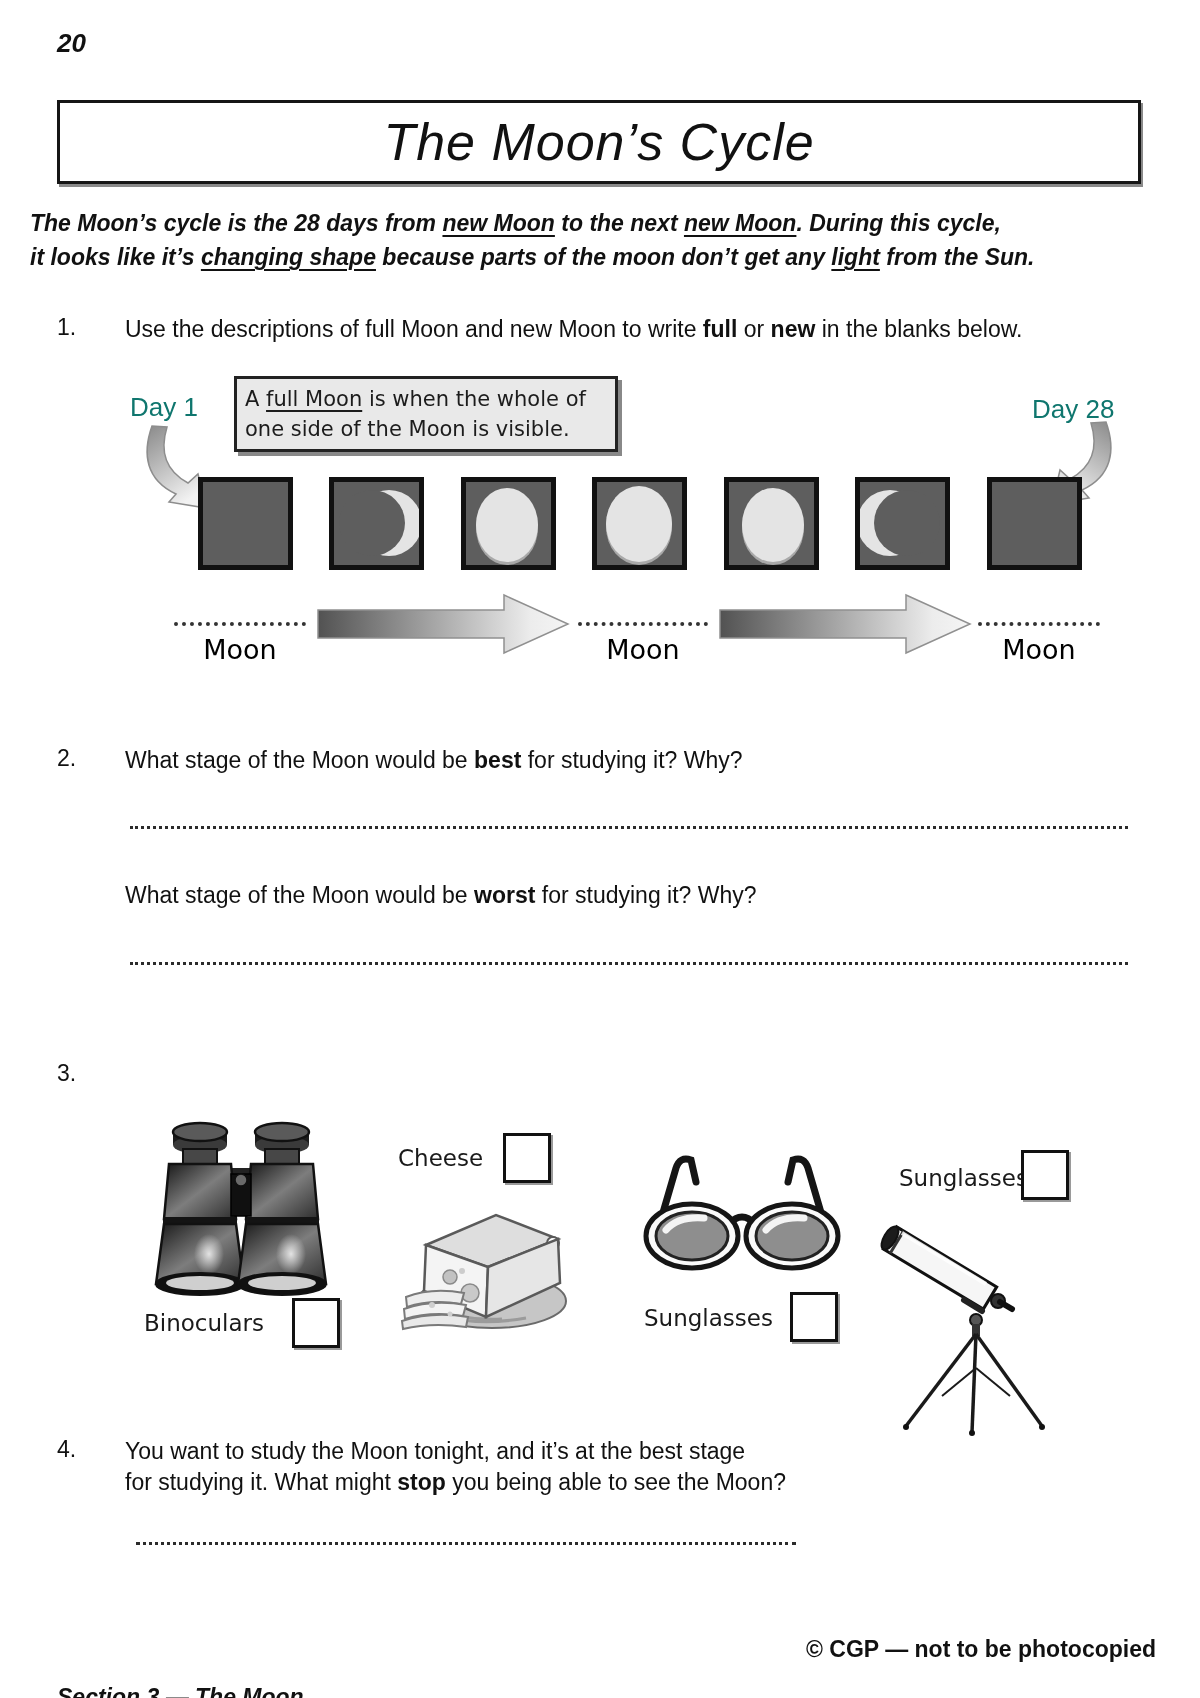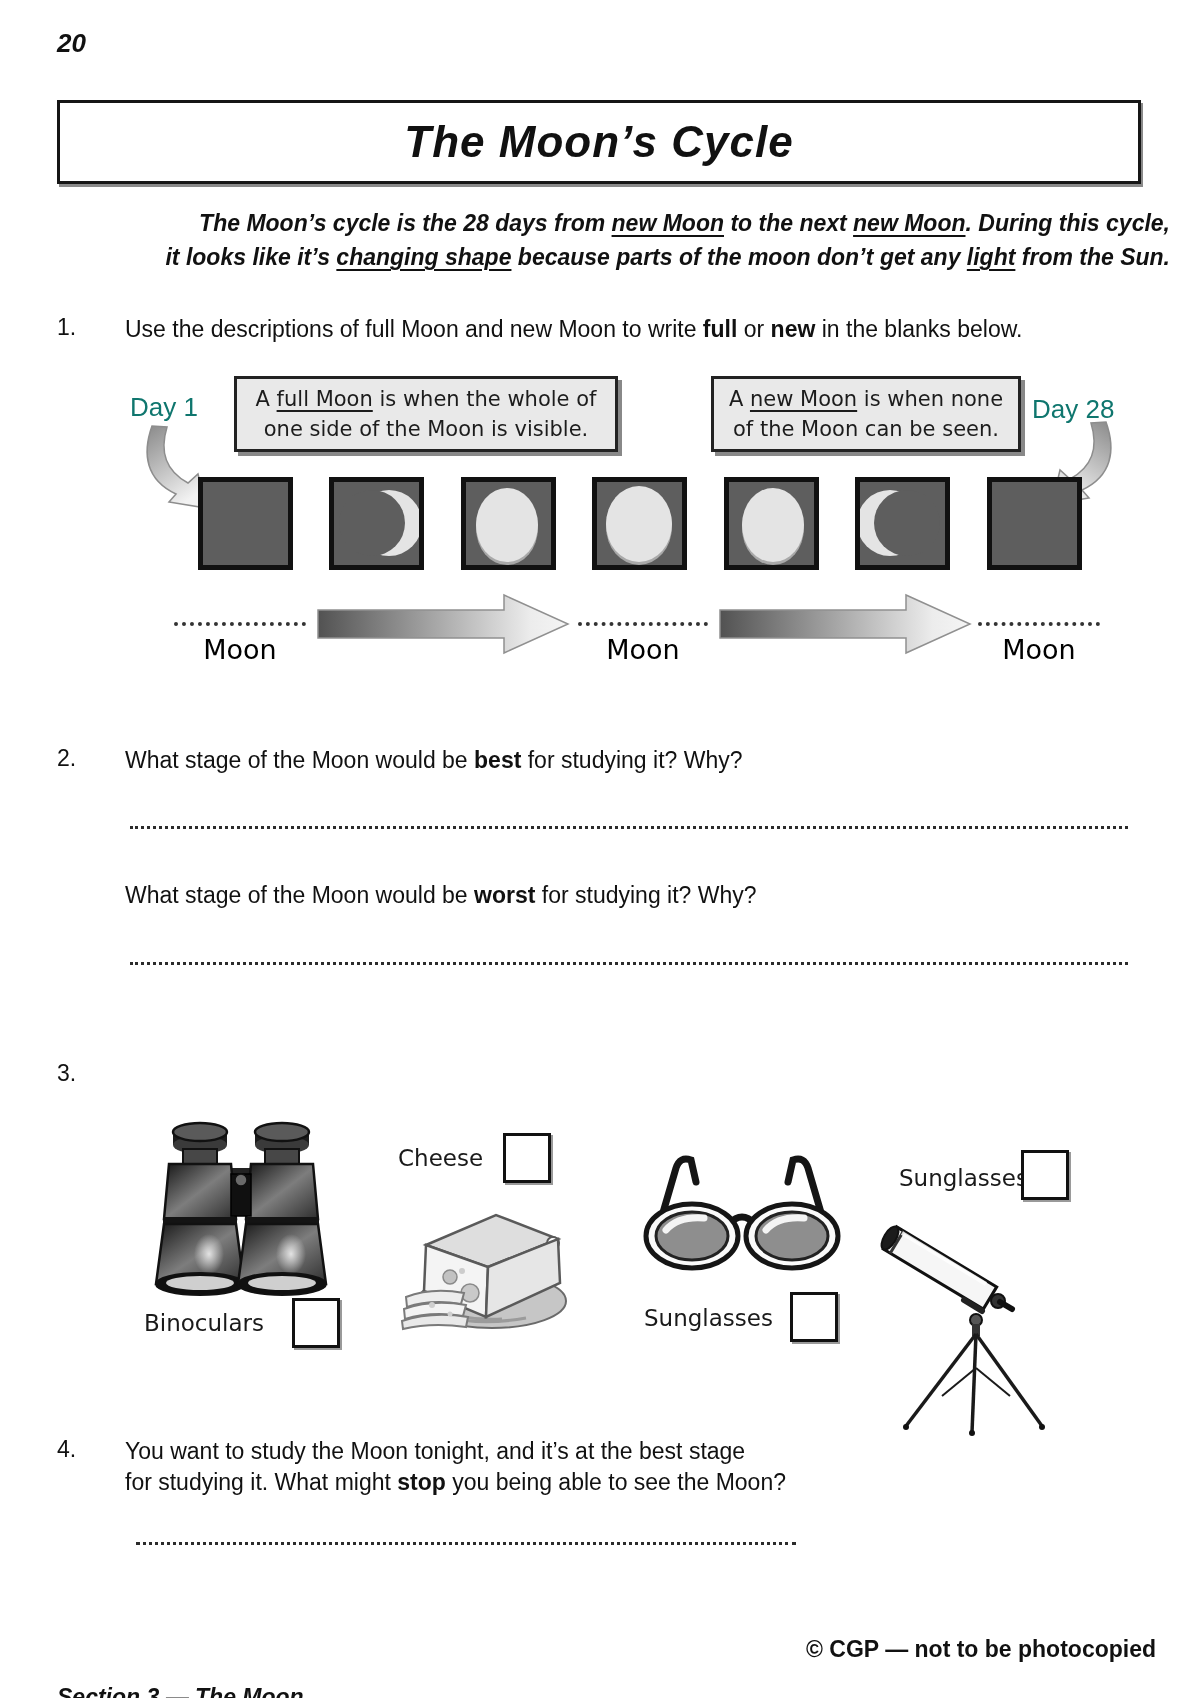--- a/index.html
+++ b/index.html
@@ -4,34 +4,34 @@
 <style>
   html,body{margin:0;padding:0;background:#ffffff;}
   .page{position:relative;width:1200px;height:1698px;background:#ffffff;
         font-family:"Liberation Sans",sans-serif;color:#111;overflow:hidden;}
 
   .pagenum{position:absolute;left:57px;top:28px;font-size:26px;font-weight:bold;font-style:italic;}
 
   .titlebox{position:absolute;left:57px;top:100px;width:1078px;height:78px;
             border:3px solid #161616;box-shadow:2px 3px 0 #8a8a8a;background:#fff;
             display:flex;align-items:center;justify-content:center;}
-  .titlebox h1{margin:12px;font-size:44px;font-style:italic;font-weight:bold;letter-spacing:1px;}
-
-  .intro{position:absolute;left:30px;top:206px;width:1140px;text-align:right;
+  .titlebox h1{margin:12px;font-size:52px;font-style:italic;font-weight:normal;letter-spacing:1px;}
+
+  .intro{position:absolute;left:30px;top:206px;width:1140px;text-align:left;
          font-size:23px;font-weight:bold;font-style:italic;line-height:34px;}
 
   .qnum{position:absolute;left:57px;font-size:23px;}
   .qtext{position:absolute;left:125px;font-size:23px;line-height:31px;}
   .b{font-weight:bold;}
   .u{text-decoration:underline;text-underline-offset:4px;text-decoration-thickness:2px;}
 
   .daylabel{position:absolute;font-size:26px;color:#0f766e;}
 
   .descbox{position:absolute;top:376px;background:#e9e9e9;border:3px solid #222;
-           box-shadow:4px 4px 0 #888;padding:5px 8px;text-align:center;
+           box-shadow:4px 4px 0 #888;padding:5px 8px;
            font-family:"DejaVu Sans",sans-serif;font-size:21px;line-height:30px;color:#1c1c1c;}
 
   .msq{position:absolute;top:477px;}
   .day-arrow,.phase-arrow{position:absolute;}
 
   .phase-blank{position:absolute;top:622px;height:0;border-bottom:4px dotted #333;}
   .moonlabel{position:absolute;top:634px;text-align:center;
              font-family:"DejaVu Sans",sans-serif;font-size:27px;color:#000000;}
 
   .answer-line{position:absolute;height:0;border-bottom:3px dotted #2b2b2b;}
@@ -64,24 +64,20 @@
   <div class="qtext" style="top:314px"><span>Use the descriptions of full Moon and new Moon to write </span><span class="b">full</span><span> or </span><span class="b">new</span><span> in the blanks below.</span></div>
 
   <div class="daylabel" style="left:130px;top:392px">Day  1</div>
   <div class="daylabel" style="left:1032px;top:394px">Day 28</div>
 
   <div class="descbox" style="left:234px;width:362px">
     <div><span>A </span><span class="u">full Moon</span><span> is when the whole of</span></div>
     <div>one side of the Moon is visible.</div>
   </div>
 
-  <div class="descbox" style="left:711px;width:288px">
-    <div><span>A </span><span class="u">new Moon</span><span> is when none</span></div>
-    <div>of the Moon can be seen.</div>
-  </div>
 
   <svg class="day-arrow" style="left:140px;top:424px" width="75" height="92" viewBox="0 0 75 92">
     <defs>
         <linearGradient id="gcurve1" x1="0" y1="0" x2="0.5" y2="1">
       <stop offset="0" stop-color="#8a8a8a"></stop>
           <stop offset="1" stop-color="#f2f2f2"></stop>
         </linearGradient>
       </defs>
     <path d="M12,2 C2,30 6,56 36,70 L29,78 L66,84 L58,50 L48,59 C24,46 20,26 27,3 Z" fill="url(#gcurve1)" stroke="#8d8d8d" stroke-width="1.5"></path>
   </svg>

